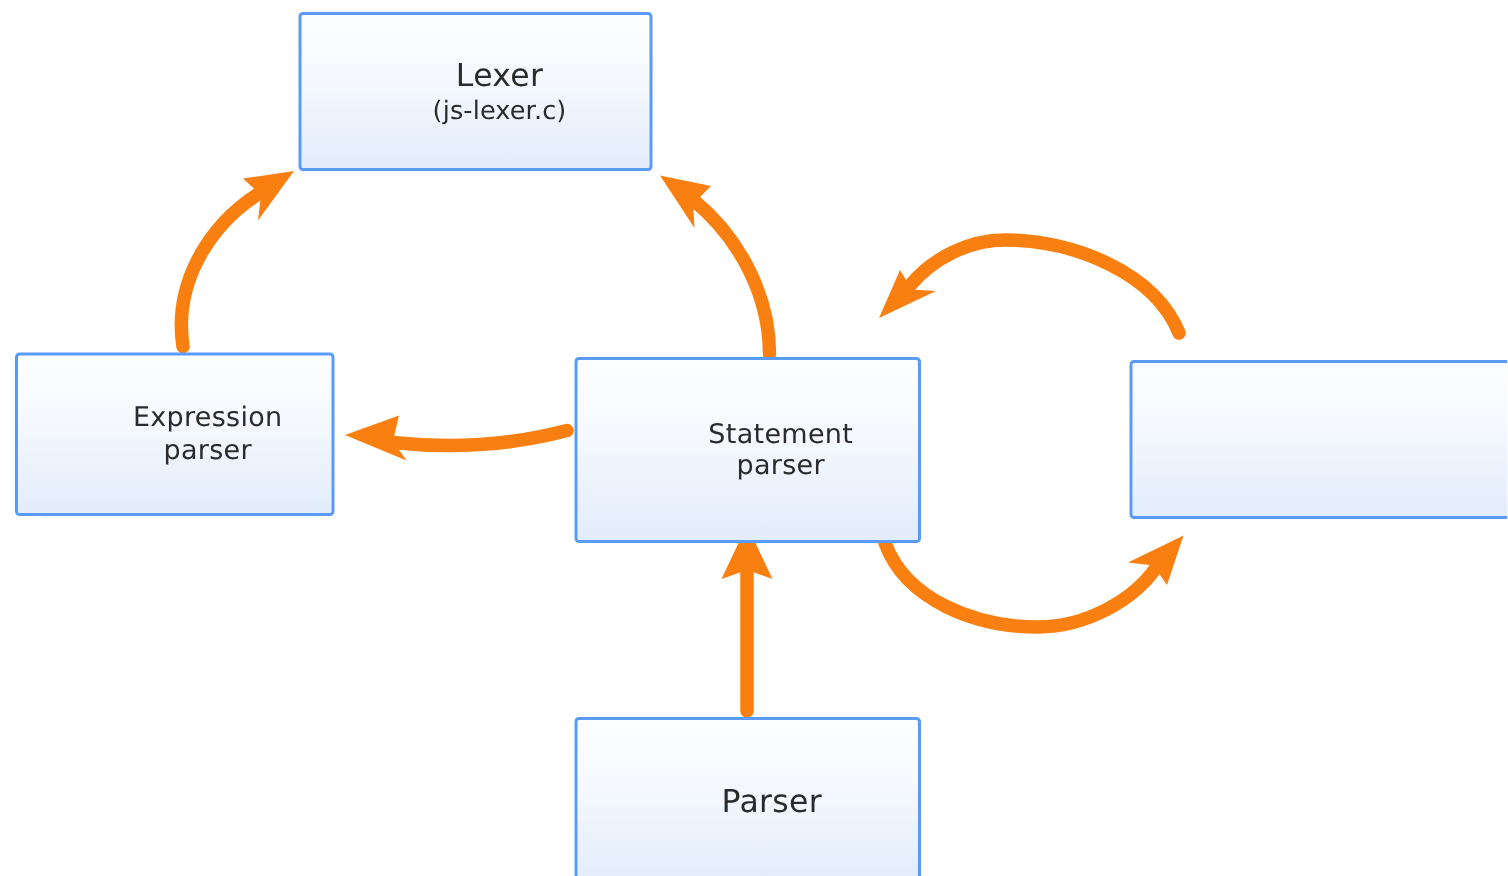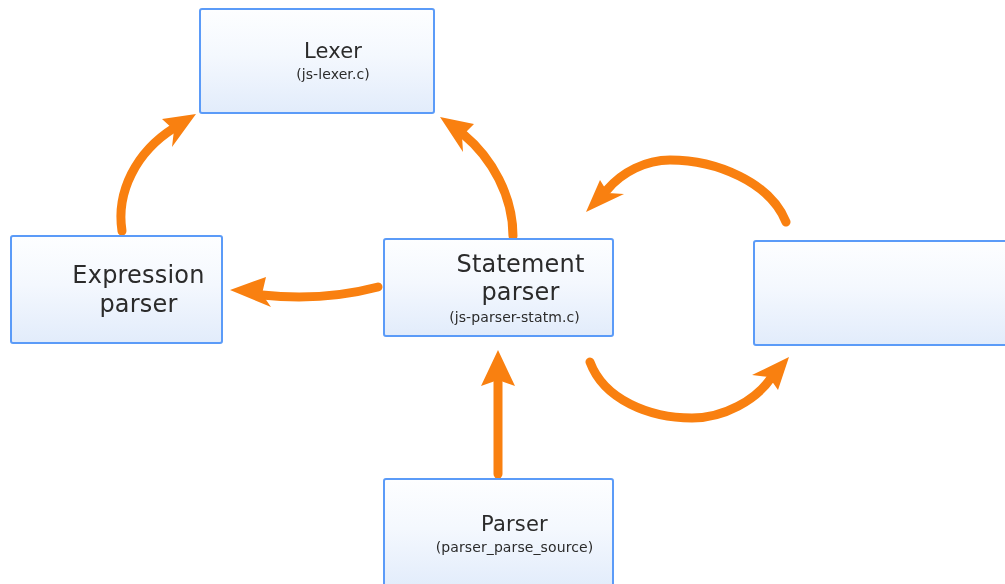--- a/index.html
+++ b/index.html
@@ -29,35 +29,35 @@
     text-align: center;
     line-height: 1.18;
     padding-left: 32px;
   }
   .node .title {
     font-size: 21px;
     letter-spacing: 0.2px;
     white-space: nowrap;
   }
   .node .sub {
-    font-size: 14px;
+    font-size: 17px;
     letter-spacing: 0.1px;
     white-space: nowrap;
     margin-top: 2px;
   }
   .node.two-line .title {
-    font-size: 24px;
+    font-size: 18px;
     margin-left: 12px;
   }
   .node.two-line .title .l2 { display: block; }
 
   
   #node-lexer     { left: 199px; top: 8px;   width: 236px; height: 106px; }
   #node-expr      { left: 10px;  top: 235px; width: 213px; height: 109px; }
-  #node-statement { left: 383px; top: 238px; width: 231px; height: 99px; }
+  #node-statement { left: 383px; top: 238px; width: 231px; height: 124px; }
   #node-function  { left: 753px; top: 240px; width: 262px; height: 106px; }
   #node-parser    { left: 383px; top: 478px; width: 231px; height: 112px; }
 
   #arrow-layer {
     position: absolute;
     left: 0; top: 0;
     width: 1005px;
     height: 584px;
     pointer-events: none;
   }
@@ -114,24 +114,22 @@
     <span class="title">Lexer</span>
     <span class="sub">(js-lexer.c)</span>
   </div>
 
   <div class="node two-line" id="node-expr">
     <span class="title"><span class="l1">Expression</span><span class="l2">parser</span></span>
   </div>
 
   <div class="node two-line" id="node-statement">
     <span class="title"><span class="l1">Statement</span><span class="l2">parser</span></span>
-    <span class="sub">(js-parser-statm.c)</span>
   </div>
 
   <div class="node" id="node-function">
   </div>
 
   <div class="node" id="node-parser">
     <span class="title">Parser</span>
-    <span class="sub">(parser_parse_source)</span>
   </div>
 
 </div>
 
 </body></html>

